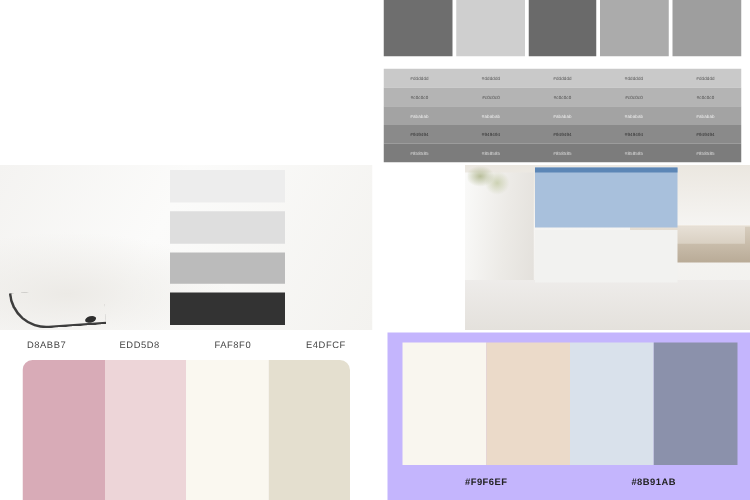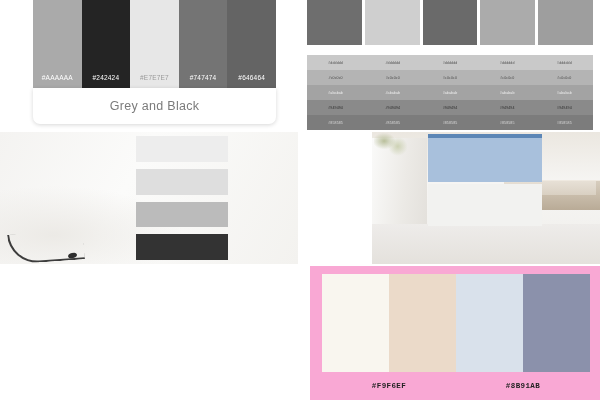--- a/index.html
+++ b/index.html
@@ -123,62 +123,40 @@
     flex: 1; text-align: center; font-size: 7.5px; color: #444444;
     letter-spacing: .45px; line-height: 20px;
   }
   .pk-strips {
     position: absolute; left: 18px; top: 22px; width: 262px; bottom: 0;
     display: flex; border-radius: 8px 8px 0 0; overflow: hidden;
   }
   .pk-strip { flex: 1; }
 
   
-  #panel-neutral { left: 310px; top: 266px; width: 290px; height: 134px; background: #f9a8d4; font-family: Liberation Mono, monospace; }
+  #panel-neutral { left: 310px; top: 266px; width: 290px; height: 134px; background: #c4b5fd; }
   .nt-strips {
     position: absolute; left: 12px; top: 8px; width: 268px; height: 98px;
     display: flex;
   }
   .nt-strip { flex: 1; }
   .nt-labels {
     position: absolute; left: 12px; top: 110px; width: 268px; height: 20px;
     display: flex;
   }
   .nt-label {
     flex: 1; text-align: center; font-size: 7.5px; color: #222222;
     letter-spacing: .4px; line-height: 20px; font-weight: bold;
   }
 </style>
 </head>
 <body>
 
 <div class="gallery">
 
-  <div class="panel" id="panel-grey-black">
-    <div class="gb-strips">
-      <div class="gb-strip" id="gb0" style="background: rgb(170, 170, 170);">
-        <span class="gb-hex">#AAAAAA</span>
-      </div>
-      <div class="gb-strip" id="gb1" style="background: rgb(36, 36, 36);">
-        <span class="gb-hex">#242424</span>
-      </div>
-      <div class="gb-strip" id="gb2" style="background: rgb(231, 231, 231);">
-        <span class="gb-hex" style="color:#9a9a9a">#E7E7E7</span>
-      </div>
-      <div class="gb-strip" id="gb3" style="background: rgb(116, 116, 116);">
-        <span class="gb-hex">#747474</span>
-      </div>
-      <div class="gb-strip" id="gb4" style="background: rgb(100, 100, 100);">
-        <span class="gb-hex">#646464</span>
-      </div>
-    </div>
-    <div class="gb-card">
-      <span class="gb-caption">Grey and Black</span>
-    </div>
-  </div>
 
   <div class="panel" id="panel-grey-grid">
     <div class="gg-top" id="gg-top">
         <div style="background: rgb(110, 110, 110);"></div>
         <div style="background: rgb(207, 207, 207);"></div>
         <div style="background: rgb(106, 106, 106);"></div>
         <div style="background: rgb(171, 171, 171);"></div>
         <div style="background: rgb(158, 158, 158);"></div>
       </div>
     <div class="gg-grid" id="gg-grid">
@@ -239,20 +217,34 @@
     <div class="bl-floor"></div>
     <div class="bl-wood"></div>
     <div class="bl-book">
       <span class="bl-book-script">type</span>
       <span class="bl-book-sub">book</span>
     </div>
     <div class="bl-bar-blue" id="bl-blue" style="background: rgb(168, 192, 220); border-top: 4px solid rgb(92, 134, 182);"></div>
     <div class="bl-bar-white" id="bl-white" style="background: rgb(242, 242, 240);"></div>
   </div>
 
+  <div class="panel" id="panel-pink">
+    <div class="pk-labels">
+      <span class="pk-label">D8ABB7</span>
+      <span class="pk-label">EDD5D8</span>
+      <span class="pk-label">FAF8F0</span>
+      <span class="pk-label">E4DFCF</span>
+    </div>
+    <div class="pk-strips" id="pk-strips">
+        <div class="pk-strip" style="background: rgb(216, 171, 183);"></div>
+        <div class="pk-strip" style="background: rgb(237, 213, 216);"></div>
+        <div class="pk-strip" style="background: rgb(250, 248, 240);"></div>
+        <div class="pk-strip" style="background: rgb(228, 223, 207);"></div>
+      </div>
+  </div>
 
   <div class="panel" id="panel-neutral">
     <div class="nt-strips" id="nt-strips">
         <div class="nt-strip" style="background: rgb(249, 246, 239);"></div>
         <div class="nt-strip" style="background: rgb(235, 218, 201);"></div>
         <div class="nt-strip" style="background: rgb(217, 225, 235);"></div>
         <div class="nt-strip" style="background: rgb(139, 145, 171);"></div>
       </div>
     <div class="nt-labels">
       <span class="nt-label">#F9F6EF</span>

